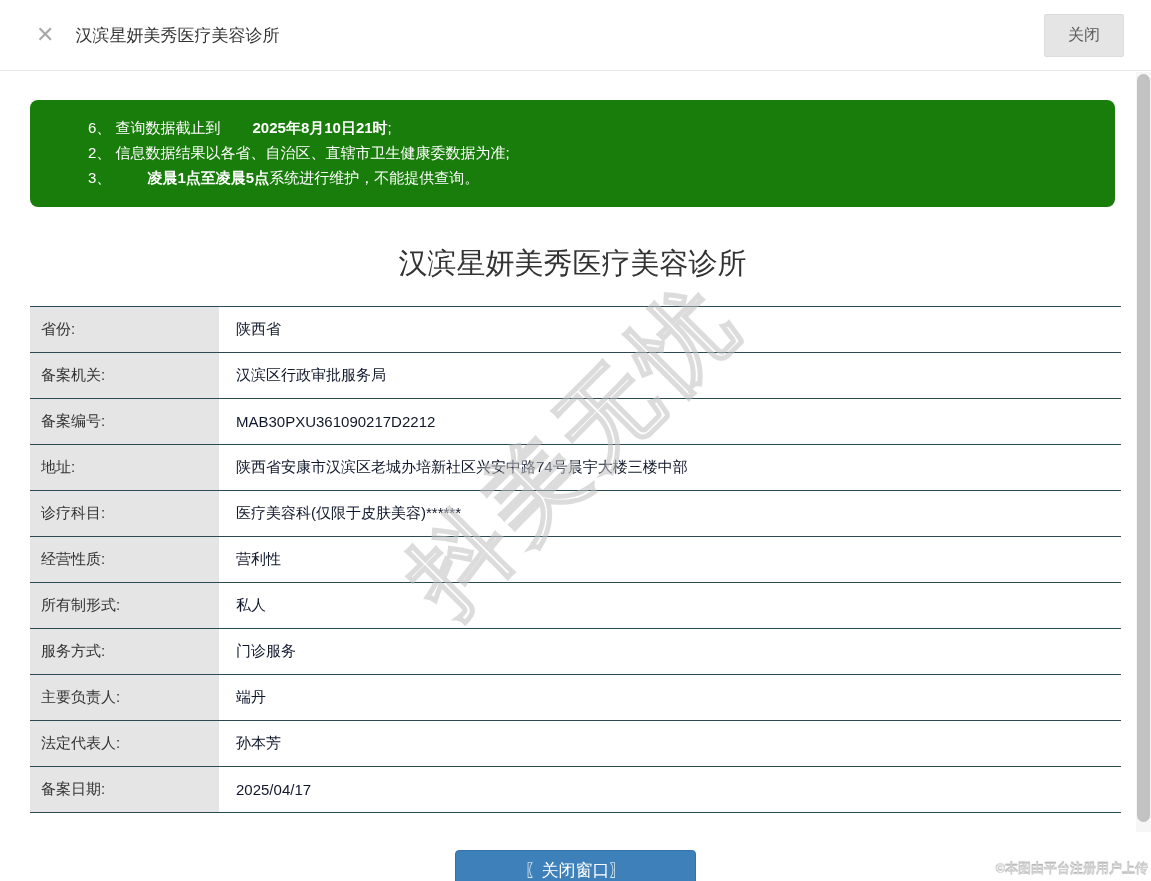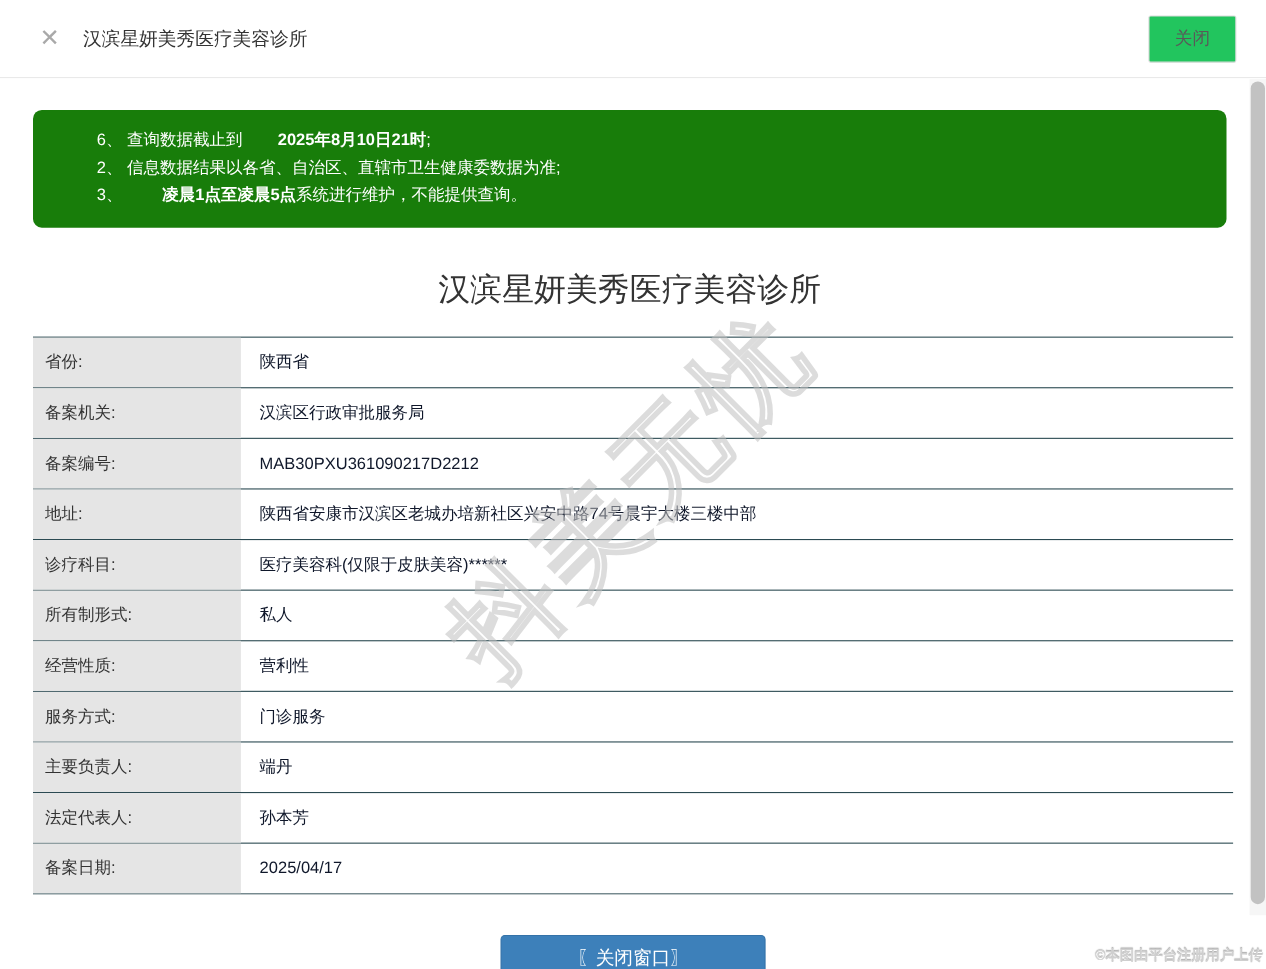--- a/index.html
+++ b/index.html
@@ -26,21 +26,21 @@
     margin-right: 21px;
     cursor: pointer;
     line-height: 1;
   }
   .hdr-title { font-size: 17px; color: #333; }
   .hdr-close-btn {
     margin-left: auto;
     padding: 10px 23px;
     font-size: 16px;
     color: #595959;
-    background: #22c55e;
+    background: #e5e5e5;
     border: 1px solid #dcdcdc;
     border-radius: 2px;
     cursor: pointer;
     font-family: inherit;
   }
 
   
   .notice {
     width: 1085px;
     margin: 29px 0 0 30px;
@@ -191,28 +191,28 @@
   </div>
   <div class="row">
     <div class="cell-label">地址:</div>
     <div class="cell-value">陕西省安康市汉滨区老城办培新社区兴安中路74号晨宇大楼三楼中部</div>
   </div>
   <div class="row">
     <div class="cell-label">诊疗科目:</div>
     <div class="cell-value">医疗美容科(仅限于皮肤美容)******</div>
   </div>
   <div class="row">
+    <div class="cell-label">经营性质:</div>
+    <div class="cell-value">营利性</div>
+  </div>
+  <div class="row">
     <div class="cell-label">所有制形式:</div>
     <div class="cell-value">私人</div>
   </div>
   <div class="row">
-    <div class="cell-label">经营性质:</div>
-    <div class="cell-value">营利性</div>
-  </div>
-  <div class="row">
     <div class="cell-label">服务方式:</div>
     <div class="cell-value">门诊服务</div>
   </div>
   <div class="row">
     <div class="cell-label">主要负责人:</div>
     <div class="cell-value">端丹</div>
   </div>
   <div class="row">
     <div class="cell-label">法定代表人:</div>
     <div class="cell-value">孙本芳</div>

